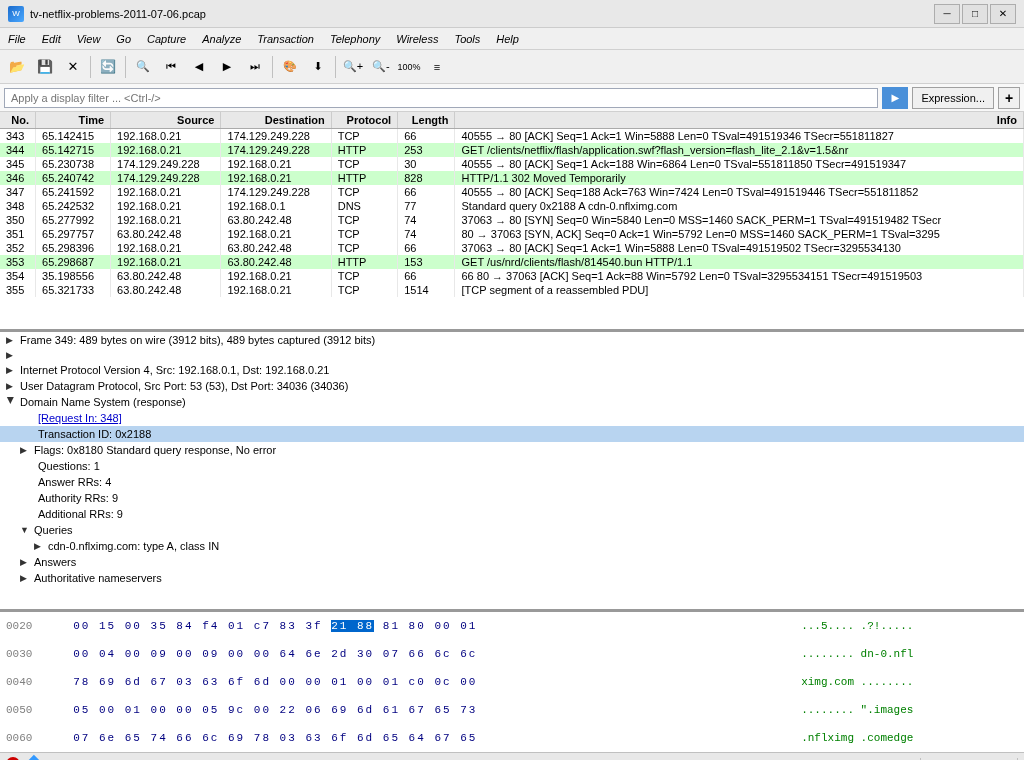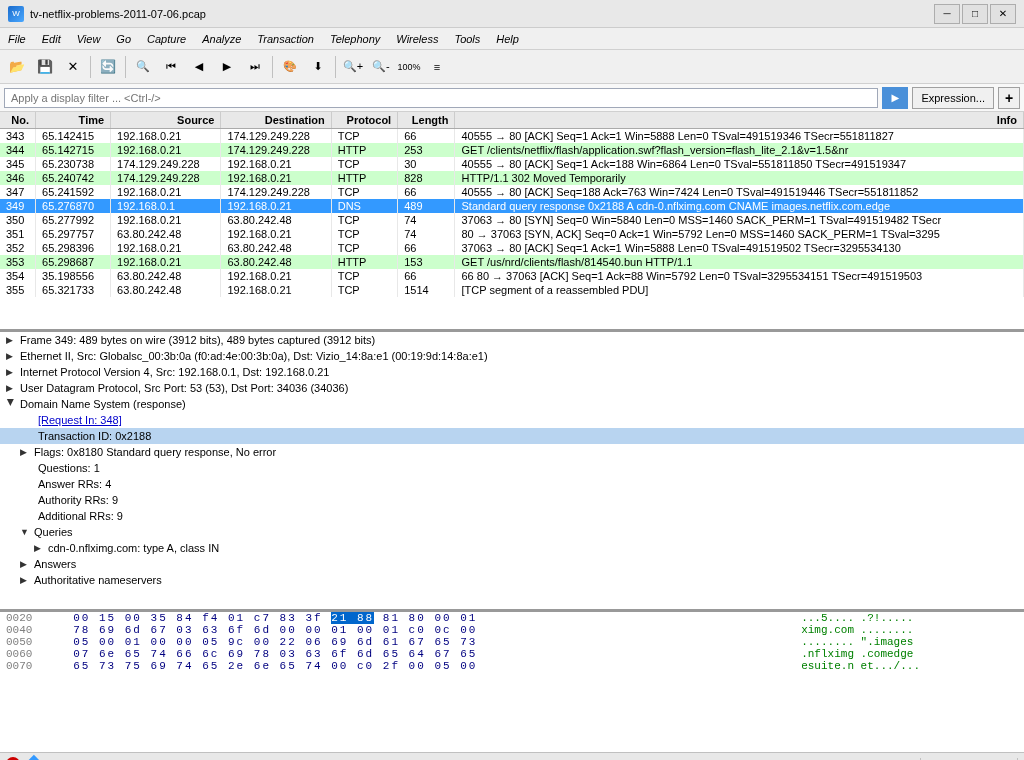--- a/index.html
+++ b/index.html
@@ -104,21 +104,21 @@
     
     #hex-dump {
       background: white;
       height: 140px;
       overflow-y: scroll;
       font-family: 'Courier New', monospace;
       font-size: 11px;
     }
     #hex-dump table { width: 100%; border-collapse: collapse; }
     #hex-dump tbody tr { }
-    #hex-dump tbody td { padding: 0 6px; white-space: nowrap; }
+    #hex-dump tbody td { padding: 8px 6px; white-space: nowrap; }
     .hex-offset { color: #808080; }
     .hex-bytes { color: #000080; letter-spacing: 2px; }
     .hex-ascii { color: #008000; }
 
     
     #status-bar {
       background: #e8e8e8;
       height: 22px;
       display: flex;
       align-items: center;
@@ -242,28 +242,28 @@
         </tr>
         <tr class="row-white">
           <td>347</td>
           <td>65.241592</td>
           <td>192.168.0.21</td>
           <td>174.129.249.228</td>
           <td>TCP</td>
           <td>66</td>
           <td>40555 → 80 [ACK] Seq=188 Ack=763 Win=7424 Len=0 TSval=491519446 TSecr=551811852</td>
         </tr>
-        <tr class="selected">
-          <td>349</td>
-          <td>65.276870</td>
+        <tr class="row-white">
+          <td>348</td>
+          <td>65.242532</td>
+          <td>192.168.0.21</td>
           <td>192.168.0.1</td>
-          <td>192.168.0.21</td>
           <td>DNS</td>
-          <td>489</td>
-          <td>Standard query response 0x2188 A cdn-0.nflximg.com CNAME images.netflix.com.edge</td>
+          <td>77</td>
+          <td>Standard query 0x2188 A cdn-0.nflximg.com</td>
         </tr>
         <tr class="row-white">
           <td>350</td>
           <td>65.277992</td>
           <td>192.168.0.21</td>
           <td>63.80.242.48</td>
           <td>TCP</td>
           <td>74</td>
           <td>37063 → 80 [SYN] Seq=0 Win=5840 Len=0 MSS=1460 SACK_PERM=1 TSval=491519482 TSecr</td>
         </tr>
@@ -316,21 +316,20 @@
   </table>
 </div>
 
 <div id="packet-detail">
   <div class="detail-row">
     <span class="expand-icon">▶</span>
     <span>Frame 349: 489 bytes on wire (3912 bits), 489 bytes captured (3912 bits)</span>
   </div>
   <div class="detail-row">
     <span class="expand-icon">▶</span>
-    <span>Ethernet II, Src: Globalsc_00:3b:0a (f0:ad:4e:00:3b:0a), Dst: Vizio_14:8a:e1 (00:19:9d:14:8a:e1)</span>
   </div>
   <div class="detail-row">
     <span class="expand-icon">▶</span>
     <span>Internet Protocol Version 4, Src: 192.168.0.1, Dst: 192.168.0.21</span>
   </div>
   <div class="detail-row">
     <span class="expand-icon">▶</span>
     <span>User Datagram Protocol, Src Port: 53 (53), Dst Port: 34036 (34036)</span>
   </div>
   <div class="detail-row">
@@ -386,20 +385,25 @@
     </div>
 </div>
 
 <div id="hex-dump">
   <table>
     <tbody id="hex-table-body">
         <tr>
           <td class="hex-offset">0020</td>
           <td class="hex-bytes">00 15 00 35 84 f4 01 c7  83 3f <span style="background:#0066cc;color:white;">21 88</span> 81 80 00 01</td>
           <td class="hex-ascii">...5....  .?!.....</td>
+        </tr>
+        <tr>
+          <td class="hex-offset">0030</td>
+          <td class="hex-bytes">00 04 00 09 00 09 00 00  64 6e 2d 30 07 66 6c 6c</td>
+          <td class="hex-ascii">........  dn-0.nfl</td>
         </tr>
         <tr>
           <td class="hex-offset">0040</td>
           <td class="hex-bytes">78 69 6d 67 03 63 6f 6d  00 00 01 00 01 c0 0c 00</td>
           <td class="hex-ascii">ximg.com  ........</td>
         </tr>
         <tr>
           <td class="hex-offset">0050</td>
           <td class="hex-bytes">05 00 01 00 00 05 9c 00  22 06 69 6d 61 67 65 73</td>
           <td class="hex-ascii">........  ".images</td>

